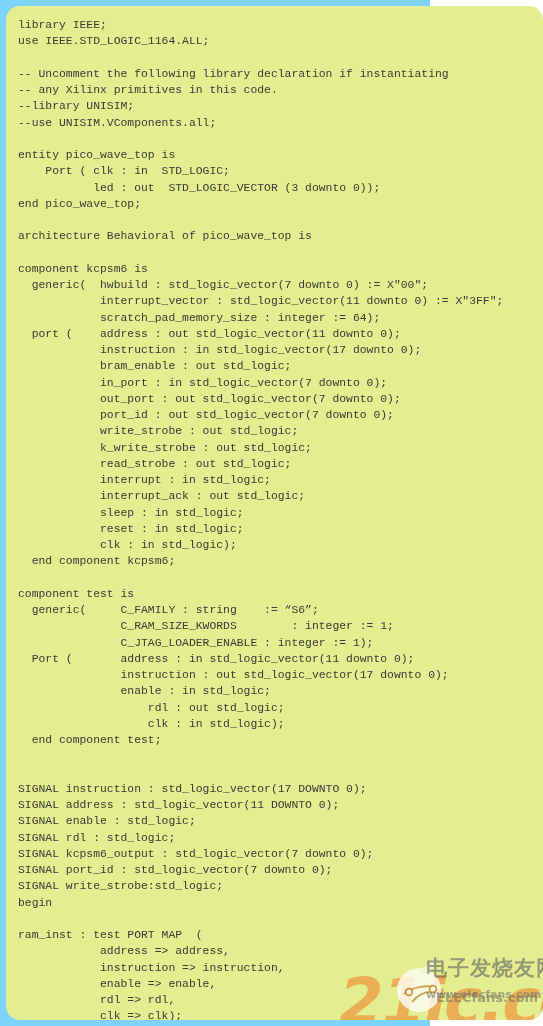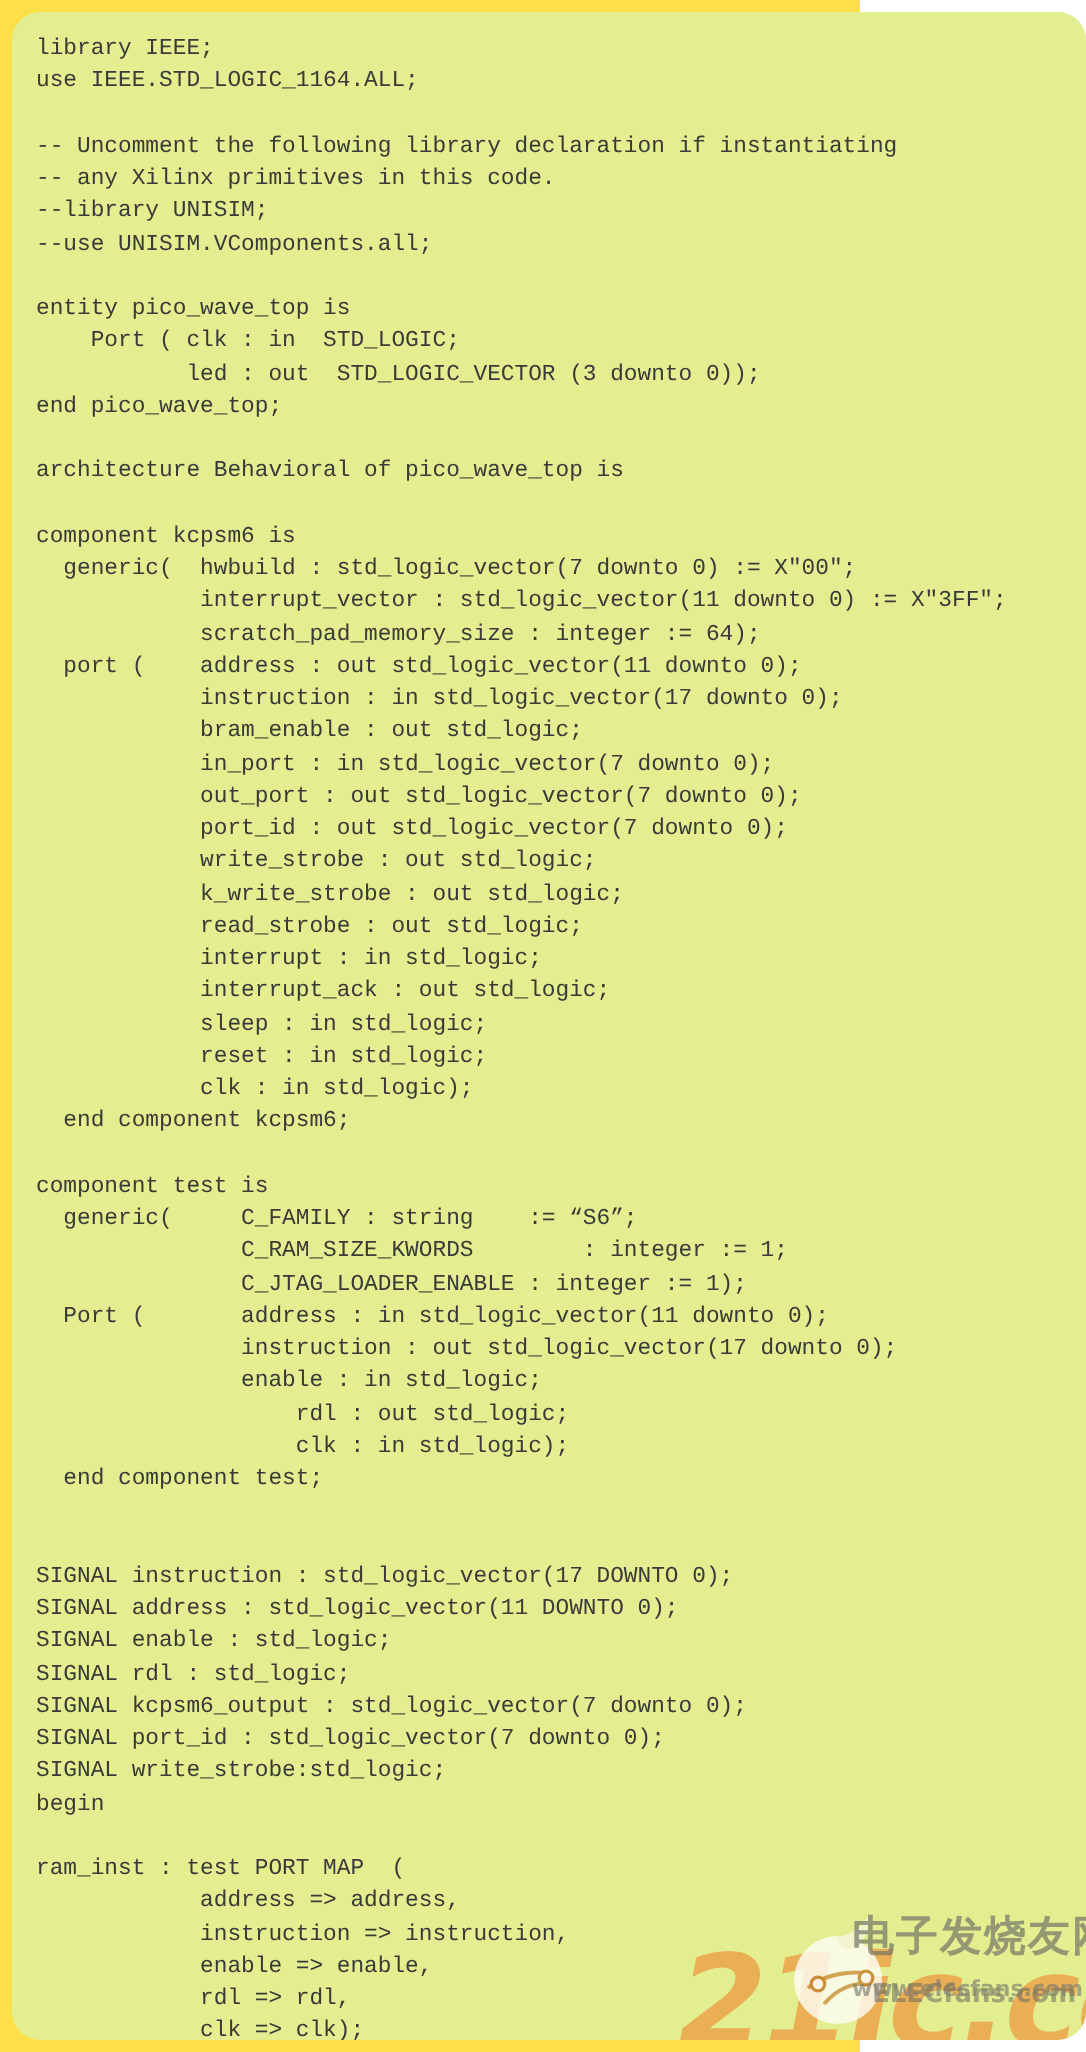--- a/index.html
+++ b/index.html
@@ -11,21 +11,21 @@
   body {
     width: 543px;
     height: 1026px;
     overflow: hidden;
     font-family: "Liberation Mono", "DejaVu Sans Mono", monospace;
   }
   #page {
     position: relative;
     width: 430px;
     height: 1026px;
-    background: #fde047;
+    background: #7dd3fc;
   }
   
   #code-panel {
     position: absolute;
     left: 6px;
     top: 6px;
     width: 537px;
     height: 1014px;
     background: #e2ee8f;
     border-radius: 14px;

